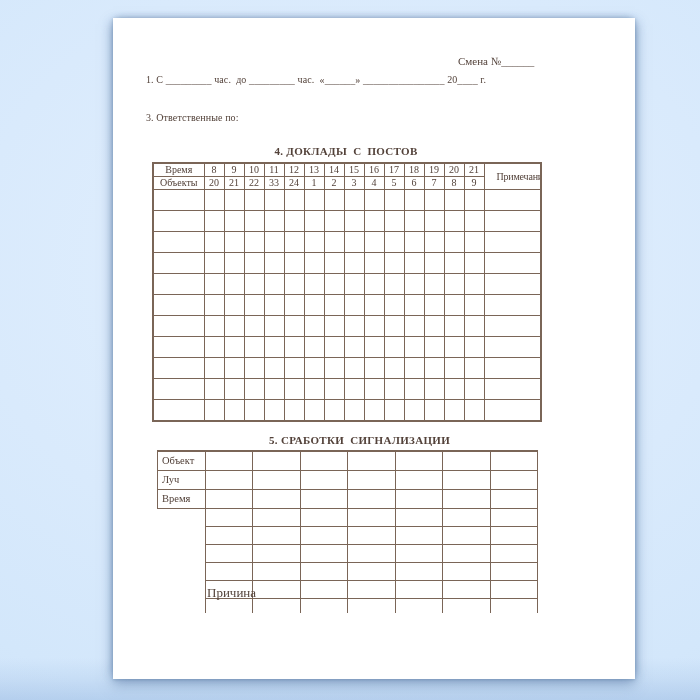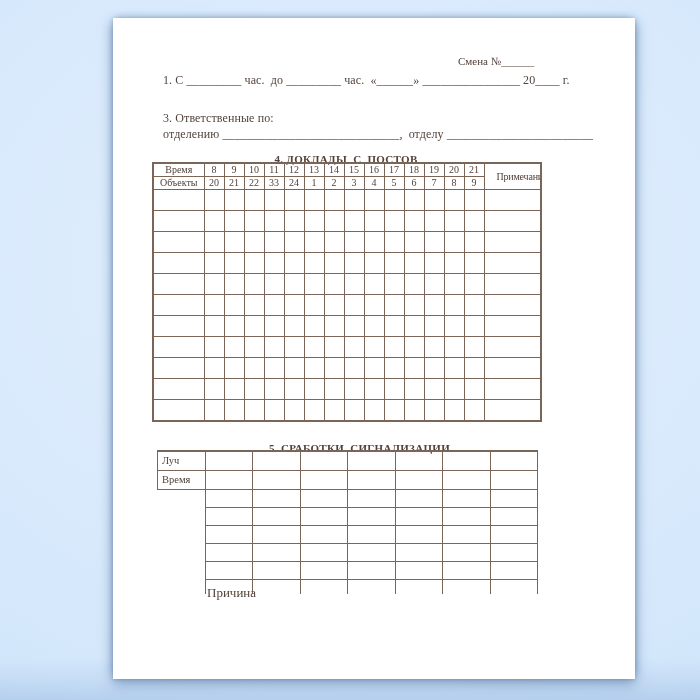--- a/index.html
+++ b/index.html
@@ -26,30 +26,30 @@
     box-shadow:
       0 6px 12px rgba(92,124,166,0.50),
       0 1px 3px  rgba(92,124,166,0.40),
       -5px 0 9px -4px rgba(92,124,166,0.45),
       5px 0 9px -4px rgba(92,124,166,0.45),
       0 -3px 7px -3px rgba(92,124,166,0.40);
     overflow:hidden;
   }
   .pre{white-space:pre;}
   .form-line{
-    position:absolute;left:50px;
-    font-size:12px;line-height:14px;letter-spacing:0.1px;text-align:right;
+    position:absolute;left:33px;
+    font-size:10px;line-height:14px;letter-spacing:0.1px;text-align:right;
   }
   .shift-line{
     position:absolute;left:345px;top:36px;
     font-size:11px;line-height:14px;
   }
   .sect-title{
     position:absolute;text-align:center;
-    font-size:11px;font-weight:bold;letter-spacing:0.3px;margin-top:8px;
+    font-size:11px;font-weight:bold;letter-spacing:0.3px;
   }
   #title4{left:39px;top:127px;width:388px;}
   #title5{left:56px;top:416px;width:381px;}
 
   
   .t1{
     position:absolute;left:39px;top:144px;width:388px;
     border-collapse:collapse;table-layout:fixed;
     border:2px solid var(--grid);
   }
@@ -90,21 +90,20 @@
 <div class="stage">
   <div class="paper">
 
     <div class="shift-line pre">Смена №______</div>
 
     <div class="form-line pre" style="top:55px">1. С _________ час.  до _________ час.  «______» ________________ 20____ г.</div>
 
 
     <div class="form-line pre" style="top:93px">3. Ответственные по:</div>
 
-    <div class="form-line pre" style="top:109px">отделению _____________________________,  отделу ________________________</div>
 
     <div class="sect-title pre" id="title4">4. ДОКЛАДЫ  С  ПОСТОВ</div>
 
     <table class="t1">
       <colgroup>
           <col style="width: 51px;">
           <col style="width: 20px;">
           <col style="width: 20px;">
           <col style="width: 20px;">
           <col style="width: 20px;">
@@ -367,20 +366,30 @@
           <col>
           <col>
           <col>
           <col>
           <col>
           <col>
           <col>
         </colgroup>
       <tbody>
           <tr class="lbl">
+            <th>Объект</th>
+            <td></td>
+            <td></td>
+            <td></td>
+            <td></td>
+            <td></td>
+            <td></td>
+            <td></td>
+          </tr>
+          <tr class="lbl">
             <th>Луч</th>
             <td></td>
             <td></td>
             <td></td>
             <td></td>
             <td></td>
             <td></td>
             <td></td>
           </tr>
           <tr class="lbl">

